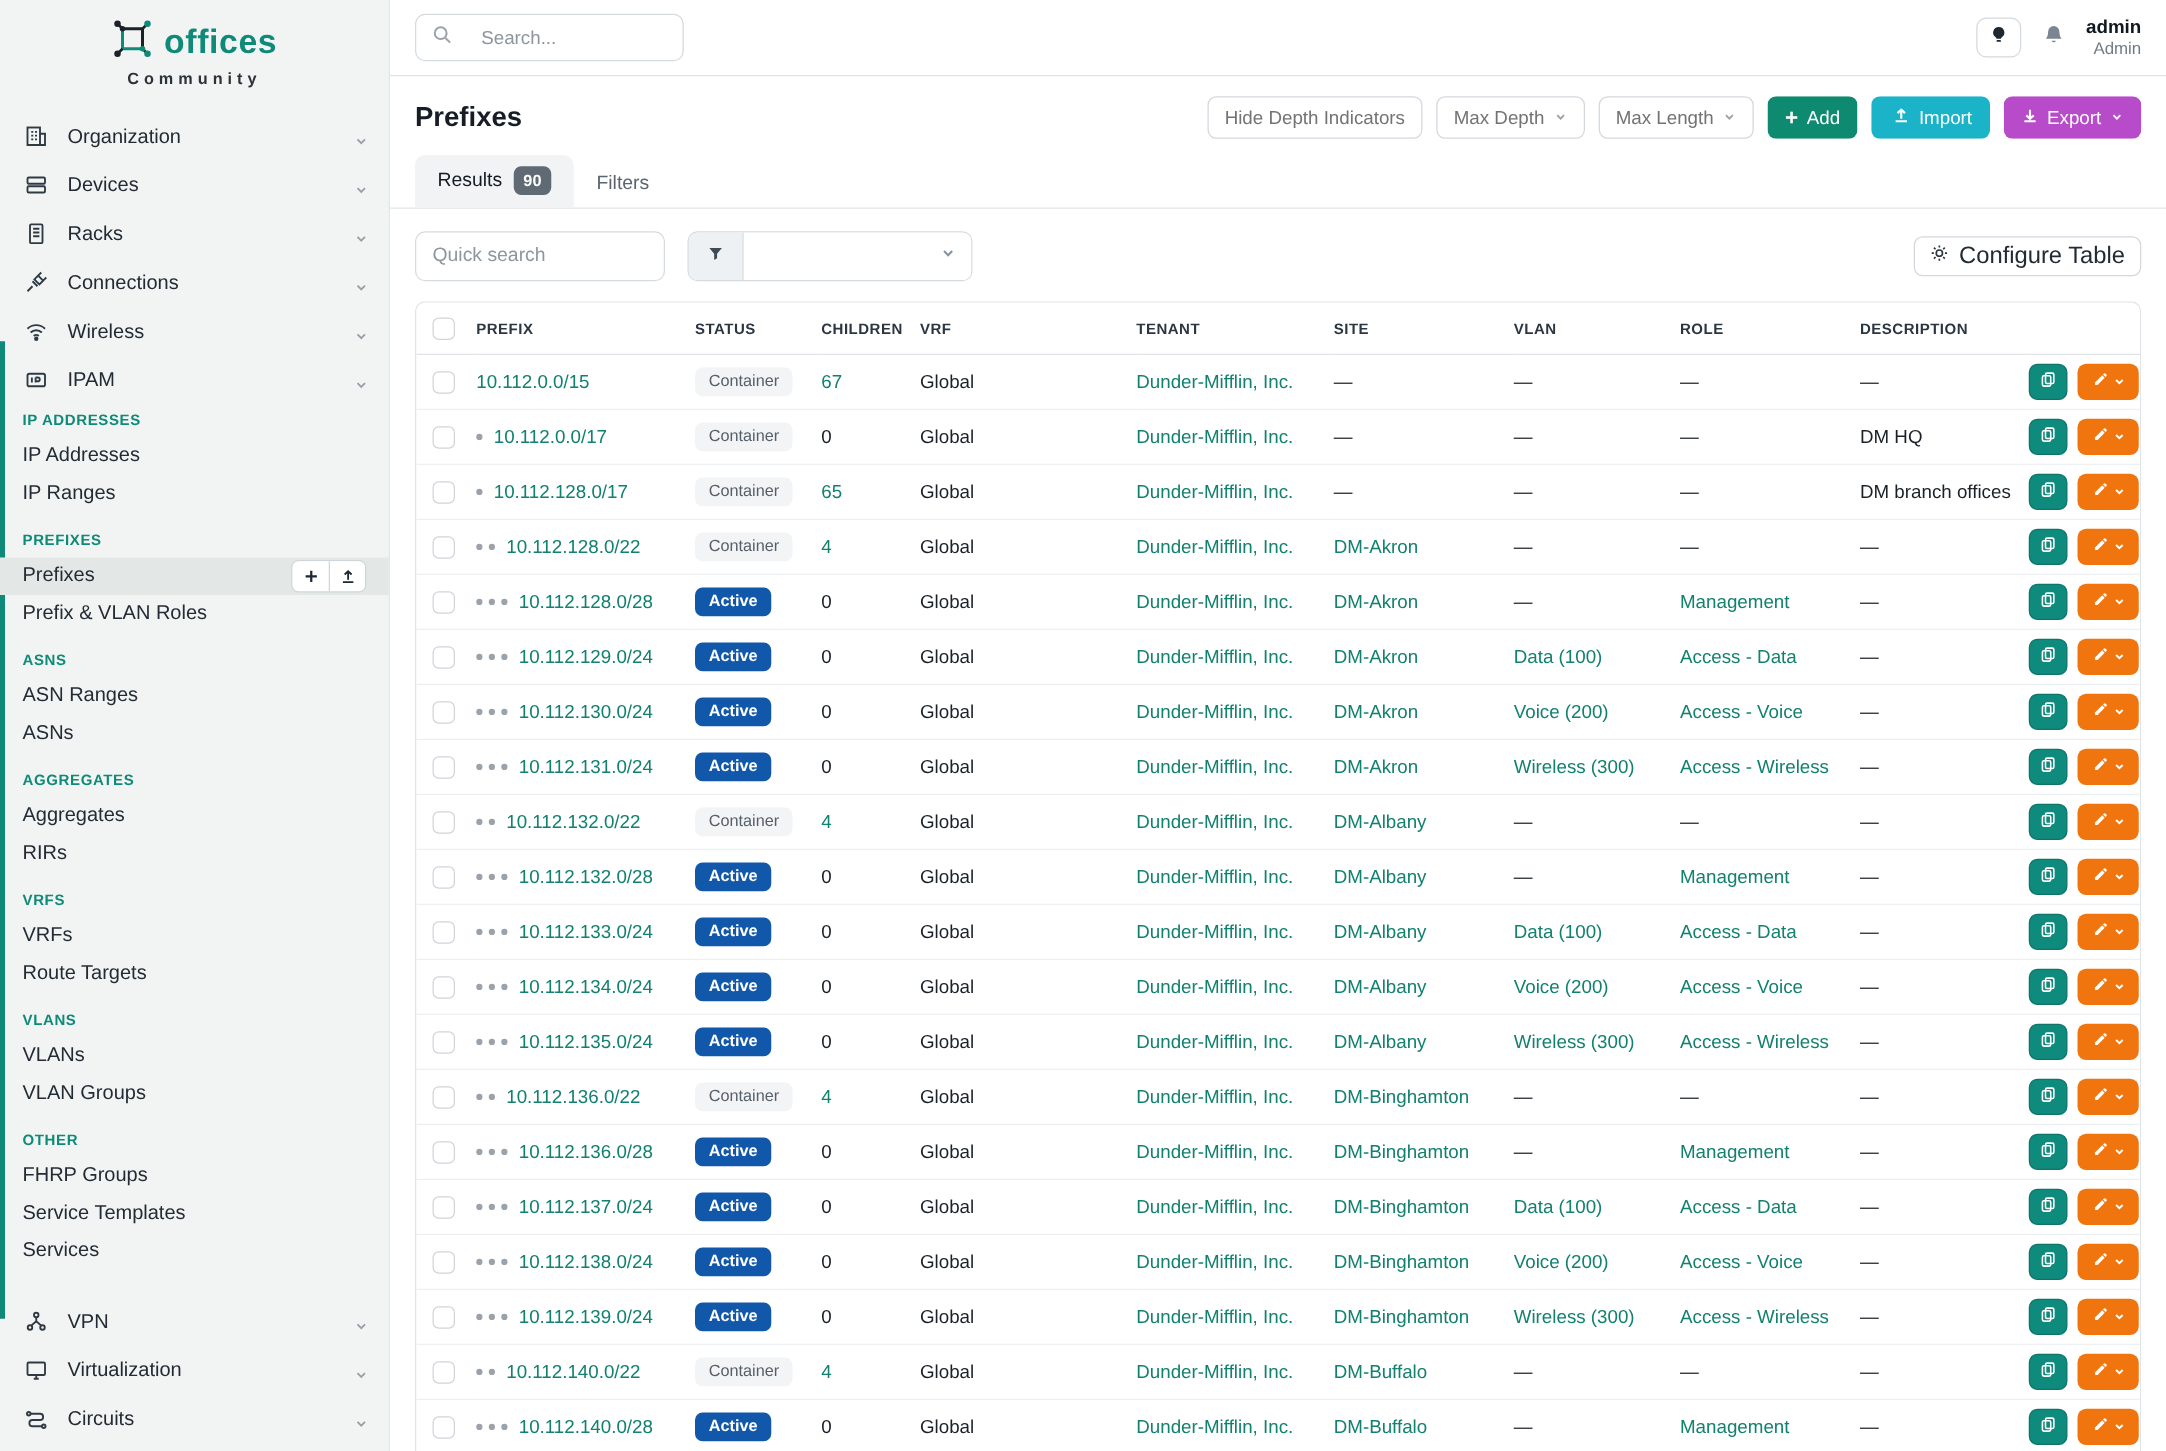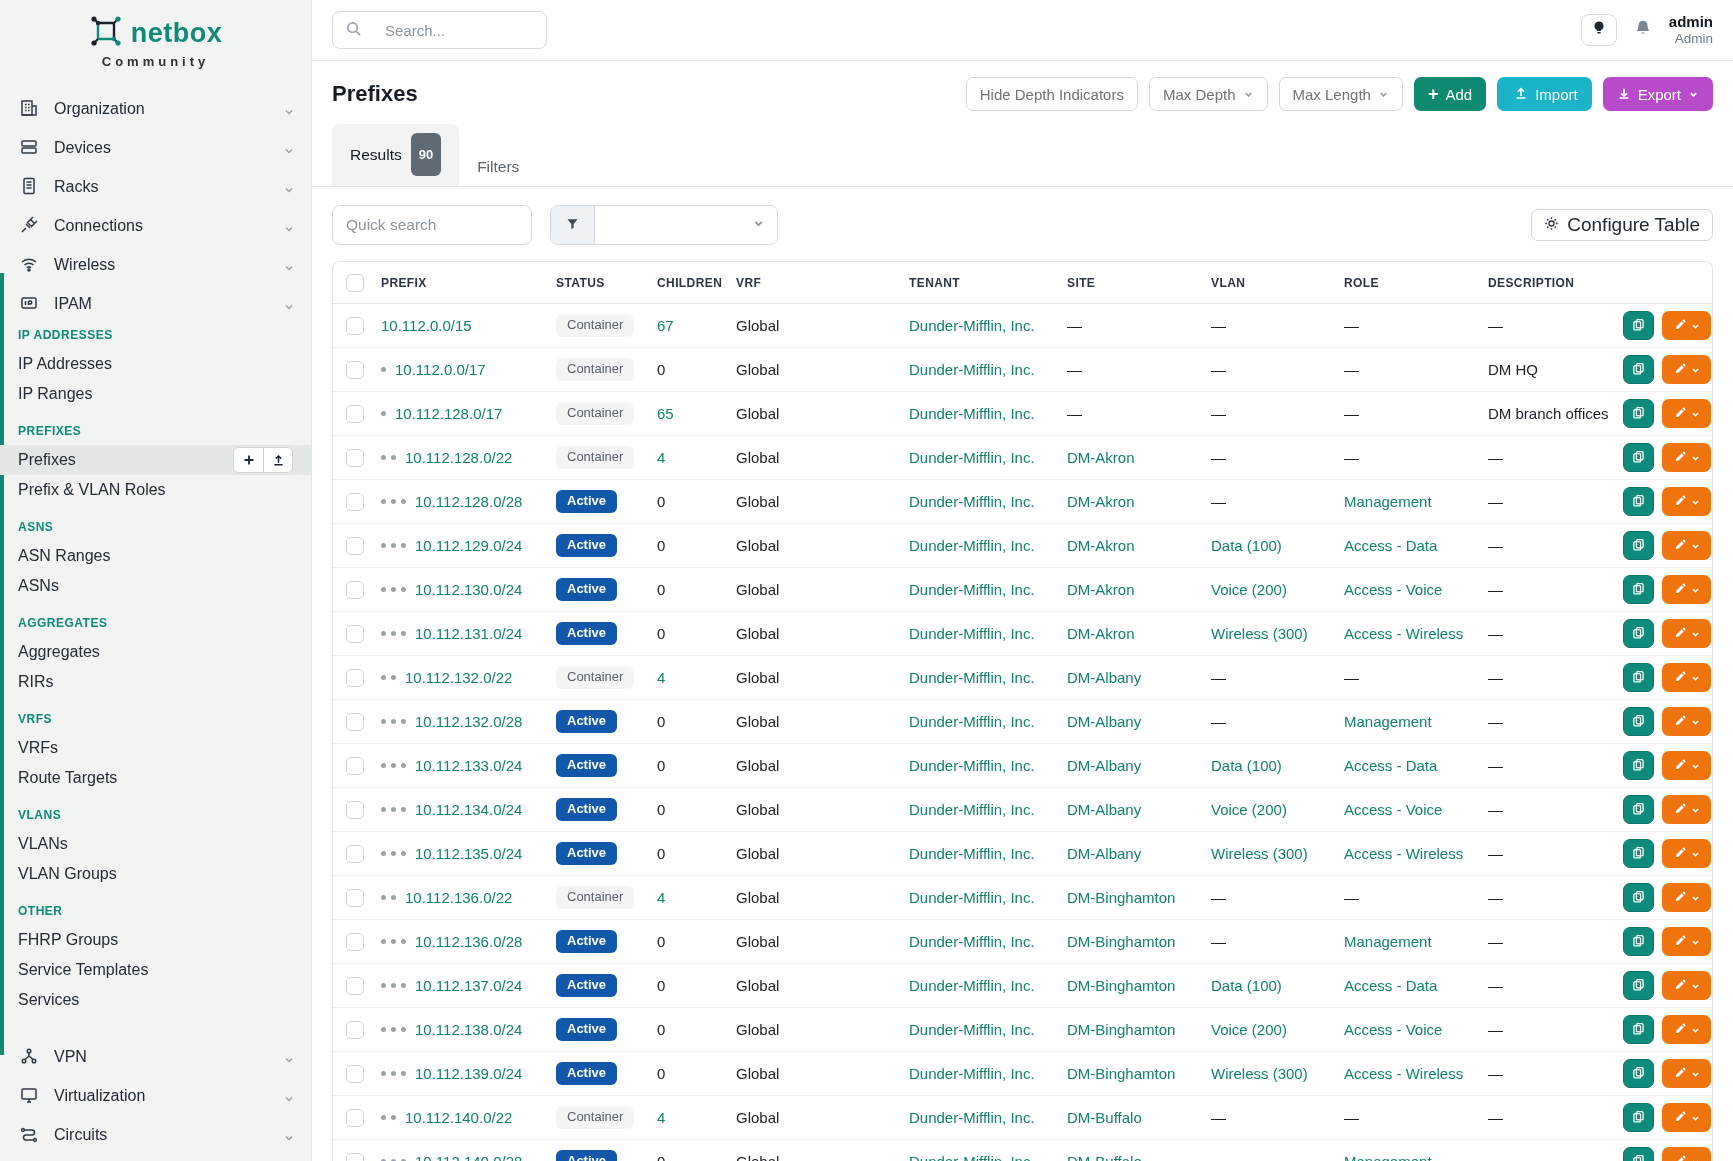--- a/index.html
+++ b/index.html
@@ -56,21 +56,21 @@
   .btn{display:inline-flex;align-items:center;gap:7px;height:34px;padding:0 13px;border-radius:7px;font-size:15px;cursor:pointer;border:1px solid transparent;white-space:nowrap;}
   .btn-white{background:#fff;border-color:#d3d8dd;color:#737373;align-items:center;}
   .btn-add{background:var(--add-button);color:#fff;}
   .btn-import{background:var(--import-button);color:#fff;padding-left:16px;}
   .btn-export{background:var(--export-button);color:#fff;}
   .btn .plus{font-size:18px;font-weight:700;line-height:1;}
 
   .tabbar{display:flex;align-items:flex-end;margin-top:13px;padding:0 20px;border-bottom:1px solid #e2e6ea;}
   .tab{display:flex;align-items:center;gap:9px;padding:9px 18px 10px;font-size:15.5px;color:#5b6570;border-radius:8px 8px 0 0;cursor:pointer;}
   .tab.active{background:#f1f3f4;color:#141b23;}
-  .tab-badge{background:#5f6a75;color:#fff;font-size:13px;font-weight:600;padding:14px 8px;border-radius:6px;}
+  .tab-badge{background:#5f6a75;color:#fff;font-size:13px;font-weight:600;padding:4px 8px;border-radius:6px;}
 
   .controls{display:flex;align-items:center;padding:18px 20px 16px;}
   .quick-search{width:200px;height:40px;border:1px solid #d5dade;border-radius:8px;padding:0 13px;font-size:15.5px;color:#333;outline:none;font-family:inherit;}
   .quick-search::placeholder{color:#8d969f;}
   .filter-group{display:flex;margin-left:18px;border:1px solid #d5dade;border-radius:8px;overflow:hidden;height:40px;}
   .funnel-btn{width:44px;display:flex;align-items:center;justify-content:center;background:#eef1f4;border-right:1px solid #d5dade;cursor:pointer;}
   .filter-select{width:182px;display:flex;align-items:center;justify-content:flex-end;padding:0 12px;background:#fff;cursor:pointer;}
   .config-btn{margin-left:auto;display:inline-flex;align-items:center;gap:8px;height:32px;padding:0 12px;border:1px solid #d3d8dd;border-radius:7px;background:#fff;font-size:19px;color:#222b34;cursor:pointer;}
 
   
@@ -112,21 +112,21 @@
           <path d="M25 25H9V9" stroke="#0f8a78" stroke-width="2.4"></path>
           <path d="M5 5l4 4M29 29l-4-4M9 25l-4 4M25 9l4-4" stroke="#1b2129" stroke-width="2"></path>
           <circle cx="5" cy="5" r="2.6" fill="#1b2129"></circle>
           <circle cx="29" cy="5" r="2.6" fill="#0f8a78"></circle>
           <circle cx="5" cy="29" r="2.6" fill="#1b2129"></circle>
           <circle cx="29" cy="29" r="2.6" fill="#0f8a78"></circle>
           <circle cx="9" cy="9" r="2.2" fill="#1b2129"></circle>
           <circle cx="25" cy="25" r="2.2" fill="#0f8a78"></circle>
         </svg>
       </span>
-      <span class="logo-word">netbox</span>
+      <span class="logo-word">offices</span>
     </div>
     <div class="logo-sub">Community</div>
   </div>
 
   <div class="nav-item">
     <span class="nav-ic">
         <svg width="20" height="20" viewBox="0 0 20 20" fill="none" stroke="#2f3a45" stroke-width="1.5">
           <rect x="3" y="3" width="10" height="14"></rect>
           <path d="M13 8h4v9H3"></path>
           <path d="M6 6.5h1.6M9 6.5h1.6M6 9.5h1.6M9 9.5h1.6M6 12.5h1.6M9 12.5h1.6"></path>

